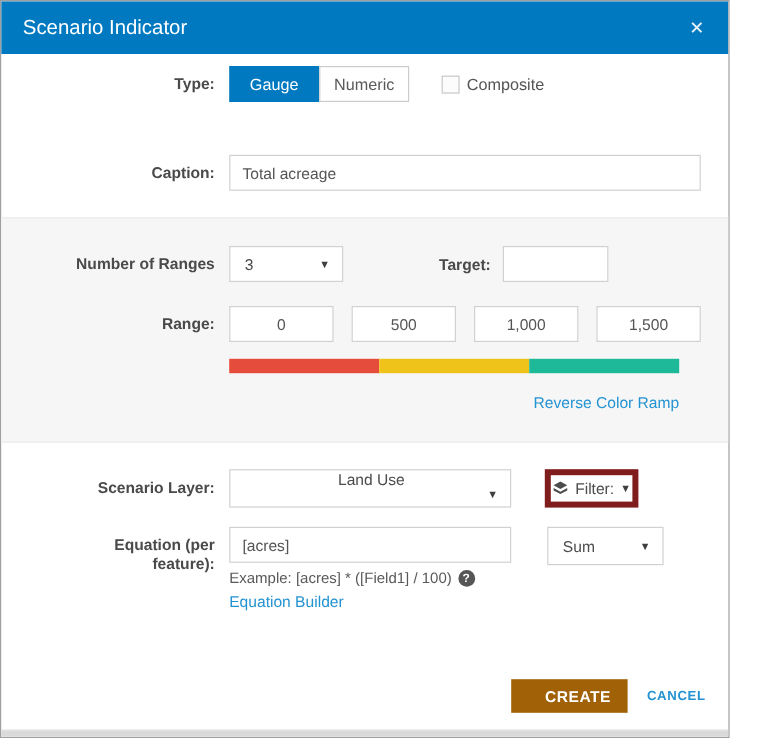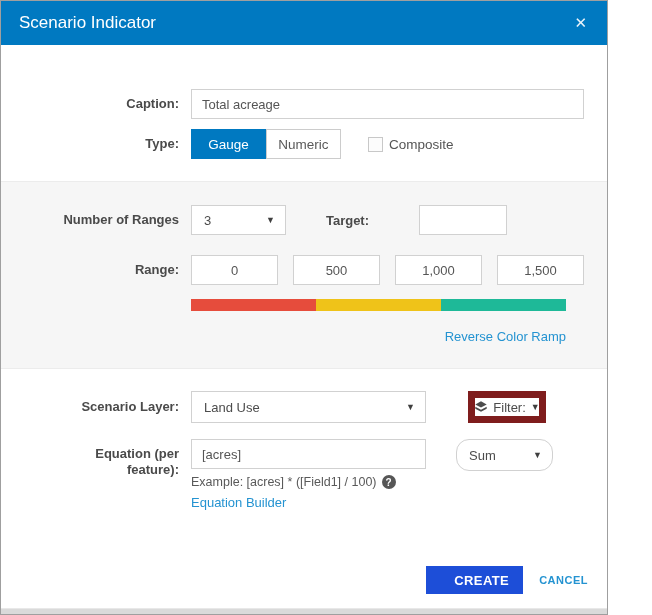--- a/index.html
+++ b/index.html
@@ -64,62 +64,62 @@
   }
   .select {
     height: 30px; border: 1px solid #d1d1d1; background: #fff;
     display: flex; align-items: center;
     font-size: 13px; color: #4c4c4c; cursor: pointer;
     padding: 0 10px 0 12px;
   }
   .select .caret { margin-left: auto; font-size: 9px; color: #3f3f3f; }
   .num-select { width: 95px; }
   .target-label {
-    width: 123px; text-align: center; font-size: 13px; font-weight: bold;
+    width: 123px; text-align: right; font-size: 13px; font-weight: bold;
     color: #4a4a4a; margin-right: 10px;
   }
   .target-input { width: 88px; }
 
   .range-row { margin-top: 20px; }
   .range-input { width: 87px; margin-right: 15px; text-align: center; }
   .range-input:last-child { margin-right: 0; }
 
   .ramp { margin: 14px 0 0 190px; width: 375px; height: 12px; display: flex; }
   .ramp .seg1, .ramp .seg2, .ramp .seg3 { flex: 1; height: 100%; }
 
   .reverse-row { margin: 16px 0 0 190px; width: 375px; text-align: right; }
   a.link { font-size: 13px; text-decoration: none; cursor: pointer; }
 
   
   .layer-row { margin-top: 22px; }
-  .layer-select { width: 235px; height: 32px; }
+  .layer-select { width: 235px; height: 32px; flex-direction: column; }
   .filter-btn {
-    margin-left: 42px; width: 78px; height: 32px;
-    border: 7px solid #7f1d1d; background: #fff;
+    margin-left: 28px; width: 78px; height: 32px;
+    border: 5px solid #7f1d1d; background: #fff;
     display: flex; align-items: center; justify-content: center;
     font-family: inherit; font-size: 13px; color: #4c4c4c; cursor: pointer; gap: 5px;
   }
   .filter-btn .caret { font-size: 9px; color: #3f3f3f; }
   .filter-btn svg { display: block; }
 
   
   .equation-row { margin-top: 16px; align-items: flex-start; }
   .eq-label-inner { display: inline-block; width: 108px; }
   .equation-row .flabel { padding-top: 7px; }
   .eq-col { width: 260px; }
   .eq-col .text-input { width: 235px; }
   .example-line { margin-top: 6px; font-size: 12.5px; color: #595959; display: flex; align-items: center; }
   .help-icon {
     width: 14px; height: 14px; border-radius: 50%; background: #565656;
     color: #fff; font-size: 10px; font-weight: bold;
     display: inline-flex; align-items: center; justify-content: center;
     margin-left: 5px; cursor: pointer; flex: 0 0 14px;
   }
   .builder-row { margin-top: 4px; }
-  .sum-select { width: 97px; height: 32px; margin-left: 5px; border-radius: 13px; }
+  .sum-select { width: 97px; height: 32px; margin-left: 5px; }
 
   
   .footer {
     margin-top: 55px;
     display: flex; align-items: center; justify-content: flex-end;
     padding-right: 19px; gap: 16px;
   }
   .create-btn {
     height: 28px; padding: 0 14px; border: none;
     color: #fff; font-family: inherit; font-size: 13px; font-weight: bold;
@@ -133,35 +133,35 @@
   }
 </style>
 </head>
 <body>
 
 <div class="dialog">
 
   <div class="header" style="background: rgb(0, 121, 193);">
     <span class="title">Scenario Indicator</span>
     <span class="close">✕</span>
-  </div>
-
-  <div class="row caption-row">
-    <div class="flabel">Caption:</div>
-    <input class="text-input" type="text" value="Total acreage" style="">
   </div>
 
   <div class="row type-row">
     <div class="flabel">Type:</div>
     <div class="seg">
       <button class="seg-btn selected" style="background: rgb(0, 121, 193);">Gauge</button>
       <button class="seg-btn">Numeric</button>
     </div>
     <span class="checkbox"></span>
     <span class="checkbox-label">Composite</span>
+  </div>
+
+  <div class="row caption-row">
+    <div class="flabel">Caption:</div>
+    <input class="text-input" type="text" value="Total acreage" style="">
   </div>
 
   <div class="gray-panel">
     <div class="row">
       <div class="flabel">Number of Ranges</div>
       <div class="select num-select">
         <span>3</span>
         <span class="caret">▼</span>
       </div>
       <div class="target-label">Target:</div>
@@ -219,18 +219,18 @@
         <a class="link" style="color: rgb(36, 147, 209);">Equation Builder</a>
       </div>
     </div>
     <div class="select sum-select">
       <span>Sum</span>
       <span class="caret">▼</span>
     </div>
   </div>
 
   <div class="footer">
-    <button class="create-btn" style="background: #1d4ed8; padding-left: 28px;">CREATE</button>
+    <button class="create-btn" style="background: #a16207; padding-left: 28px;">CREATE</button>
     <a class="cancel-link" style="color: rgb(36, 147, 209);">CANCEL</a>
   </div>
 
   <div class="bottom-strip"></div>
 </div>
 
 </body></html>

